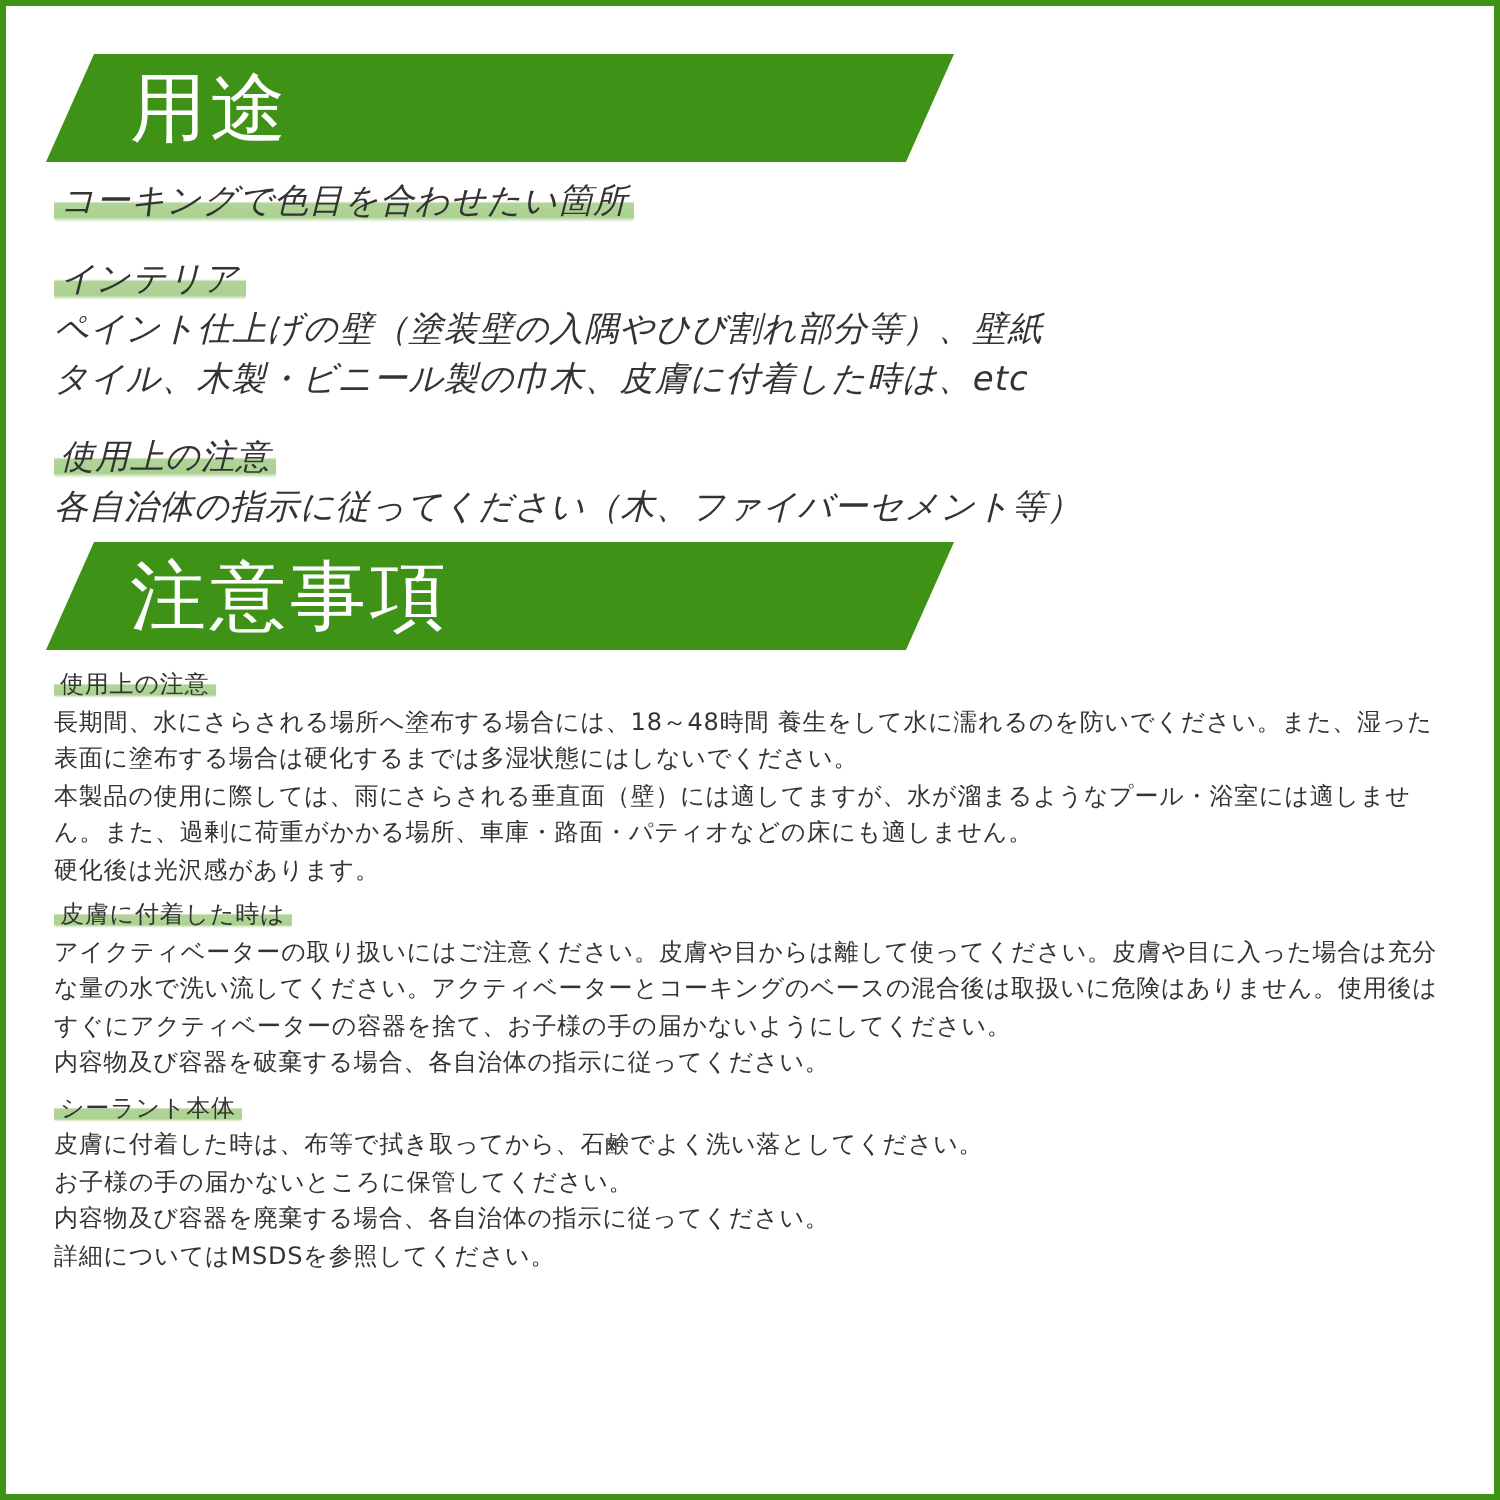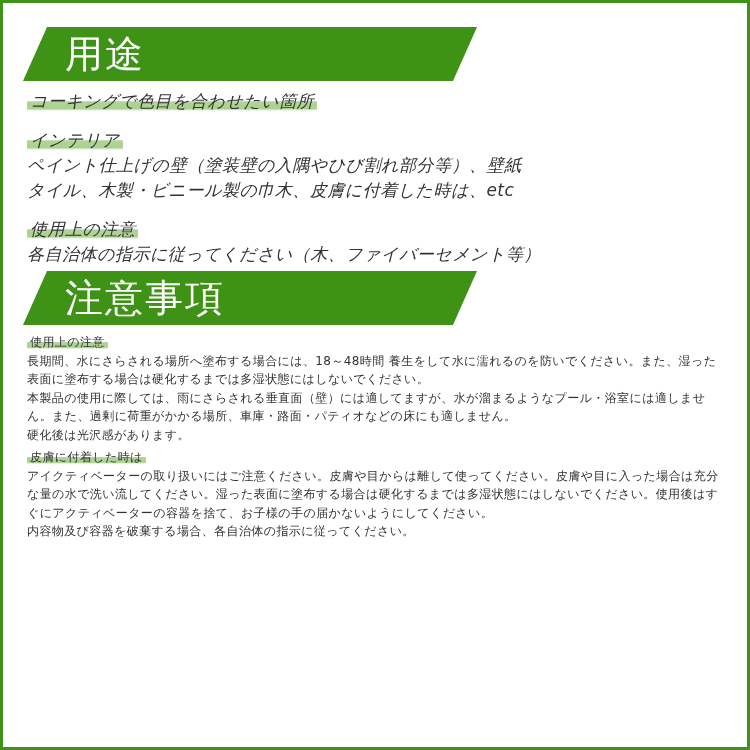--- a/index.html
+++ b/index.html
@@ -121,21 +121,28 @@
       </span>
       <span class="para">長期間、水にさらされる場所へ塗布する場合には、18～48時間 養生をして水に濡れるのを防いでください。また、湿った表面に塗布する場合は硬化するまでは多湿状態にはしないでください。
 本製品の使用に際しては、雨にさらされる垂直面（壁）には適してますが、水が溜まるようなプール・浴室には適しません。また、過剰に荷重がかかる場所、車庫・路面・パティオなどの床にも適しません。
 硬化後は光沢感があります。</span>
     </div>
 
     <div class="note-block">
       <span class="line">
         <span class="hl">皮膚に付着した時は</span>
       </span>
-      <span class="para">アイクティベーターの取り扱いにはご注意ください。皮膚や目からは離して使ってください。皮膚や目に入った場合は充分な量の水で洗い流してください。湿った表面に塗布する場合は硬化するまでは多湿状態にはしないでください。使用後はすぐにアクティベーターの容器を捨て、お子様の手の届かないようにしてください。
+      <span class="para">アイクティベーターの取り扱いにはご注意ください。皮膚や目からは離して使ってください。皮膚や目に入った場合は充分な量の水で洗い流してください。アクティベーターとコーキングのベースの混合後は取扱いに危険はありません。使用後はすぐにアクティベーターの容器を捨て、お子様の手の届かないようにしてください。
 内容物及び容器を破棄する場合、各自治体の指示に従ってください。</span>
     </div>
 
     <div class="note-block">
+      <span class="line">
+        <span class="hl">シーラント本体</span>
+      </span>
+      <span class="para">皮膚に付着した時は、布等で拭き取ってから、石鹸でよく洗い落としてください。
+お子様の手の届かないところに保管してください。
+内容物及び容器を廃棄する場合、各自治体の指示に従ってください。
+詳細についてはMSDSを参照してください。</span>
     </div>
 
   </div>
 </div>
 
 </body></html>

